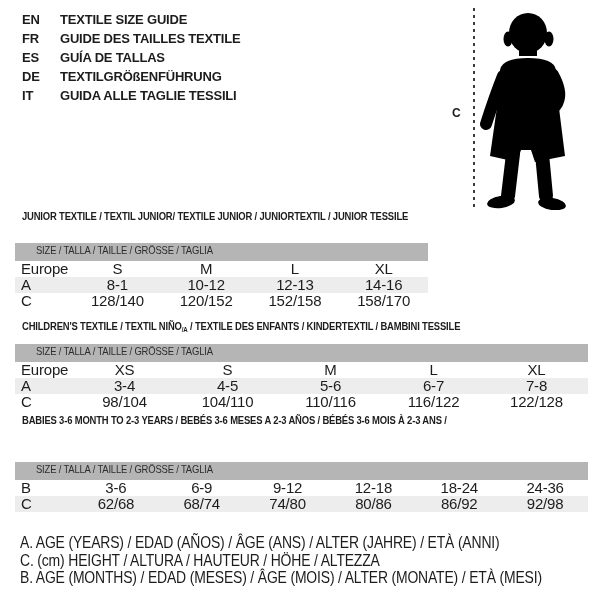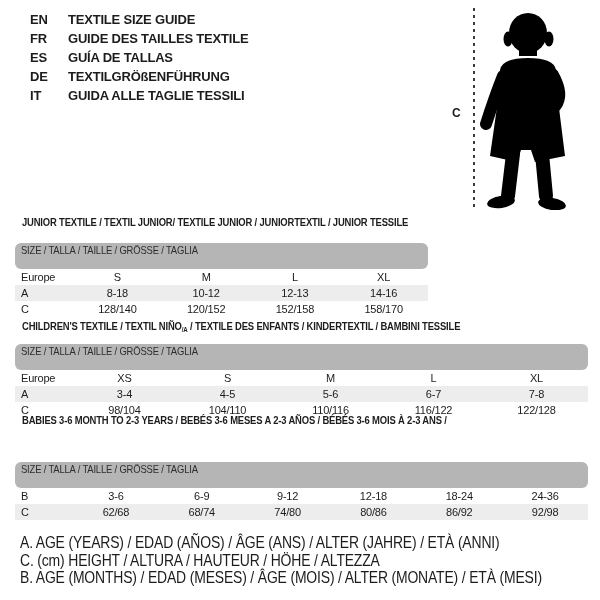--- a/index.html
+++ b/index.html
@@ -1,53 +1,53 @@
 <!DOCTYPE html>
 <html style="--band-gray: #b5b5b5; --row-alt-gray: #ededed; --text-dark: #1c1c1c; --silhouette-black: #000000;"><head>
 <meta charset="utf-8">
 <style>
   html,body{margin:0;padding:0;background:#fff;}
   .page{position:relative;width:600px;height:600px;background:#fff;overflow:hidden;
         font-family:"Liberation Sans",sans-serif;color:var(--text-dark,#1c1c1c);}
 
   
-  .lang-block{position:absolute;left:30px;top:10px;}
+  .lang-block{position:absolute;left:22px;top:10px;}
   .lang-row{height:19px;line-height:19px;font-weight:bold;font-size:13px;white-space:nowrap;}
   .lang-code{display:inline-block;width:38px;letter-spacing:-0.2px;}
   .lang-title{letter-spacing:-0.2px;}
 
   
   .dash-line{position:absolute;left:473px;top:8px;width:2px;height:200px;
       background:repeating-linear-gradient(to bottom,#3c3c3c 0px,#3c3c3c 3px,transparent 3px,transparent 7px);}
   .fig-label{position:absolute;left:452px;top:106px;font-weight:bold;font-size:12px;}
   .baby{position:absolute;left:477px;top:8px;}
   .baby *{fill:var(--silhouette-black,#000);}
   .baby .stroke{fill:none;stroke:var(--silhouette-black,#000);}
 
   
   .sec-title{position:absolute;left:22px;font-weight:bold;font-size:11.5px;white-space:nowrap;line-height:15.5px;}
   .cond{display:inline-block;transform:scaleX(0.82);transform-origin:0 50%;letter-spacing:-0.2px;white-space:nowrap;}
   .sub{font-size:7.5px;vertical-align:-2px;}
 
   
   .size-table{position:absolute;left:15px;}
   .t1{width:413px;}  .t2,.t3{width:573px;}
-  .band{height:26px;line-height:15px;background:var(--band-gray,#b5b5b5);color:#2d2d2d;
-        font-size:10.5px;padding-left:6px;box-sizing:border-box;border-radius:6px;}
+  .band{height:18px;line-height:15px;background:var(--band-gray,#b5b5b5);color:#2d2d2d;
+        font-size:10.5px;padding-left:21px;box-sizing:border-box;}
   .band .cond{transform:scaleX(0.9);}
   .trow{display:grid;height:16px;}
   .t1 .trow{grid-template-columns:58px repeat(4,1fr);}
   .t2 .trow{grid-template-columns:58px repeat(5,1fr);}
   .t3 .trow{grid-template-columns:58px repeat(6,1fr);}
   .shade{background:var(--row-alt-gray,#ededed);}
-  .cell{font-size:11px;line-height:16px;text-align:center;letter-spacing:-0.2px;overflow:hidden;}
+  .cell{font-size:15px;line-height:16px;text-align:center;letter-spacing:-0.2px;overflow:hidden;}
   .cell.label{text-align:left;padding-left:6px;}
 
   
-  .sec-title.st1{top:215px;} .size-table.t1{top:243px;}
+  .sec-title.st1{top:209px;} .size-table.t1{top:243px;}
   .sec-title.st2{top:319px;} .size-table.t2{top:344px;}
   .sec-title.st3{top:413px;} .size-table.t3{top:462px;}
 
   
   .notes{position:absolute;left:20px;top:534px;}
   .note{height:17.5px;line-height:17.5px;font-weight:normal;font-size:17px;white-space:nowrap;}
 </style>
 </head>
 <body>
 
@@ -97,21 +97,21 @@
     </div>
     <div class="trow">
       <div class="cell label">Europe</div>
       <div class="cell">S</div>
       <div class="cell">M</div>
       <div class="cell">L</div>
       <div class="cell">XL</div>
     </div>
     <div class="trow shade">
       <div class="cell label">A</div>
-      <div class="cell">8-18</div>
+      <div class="cell">8-1</div>
       <div class="cell">10-12</div>
       <div class="cell">12-13</div>
       <div class="cell">14-16</div>
     </div>
     <div class="trow">
       <div class="cell label">C</div>
       <div class="cell">128/140</div>
       <div class="cell">120/152</div>
       <div class="cell">152/158</div>
       <div class="cell">158/170</div>

